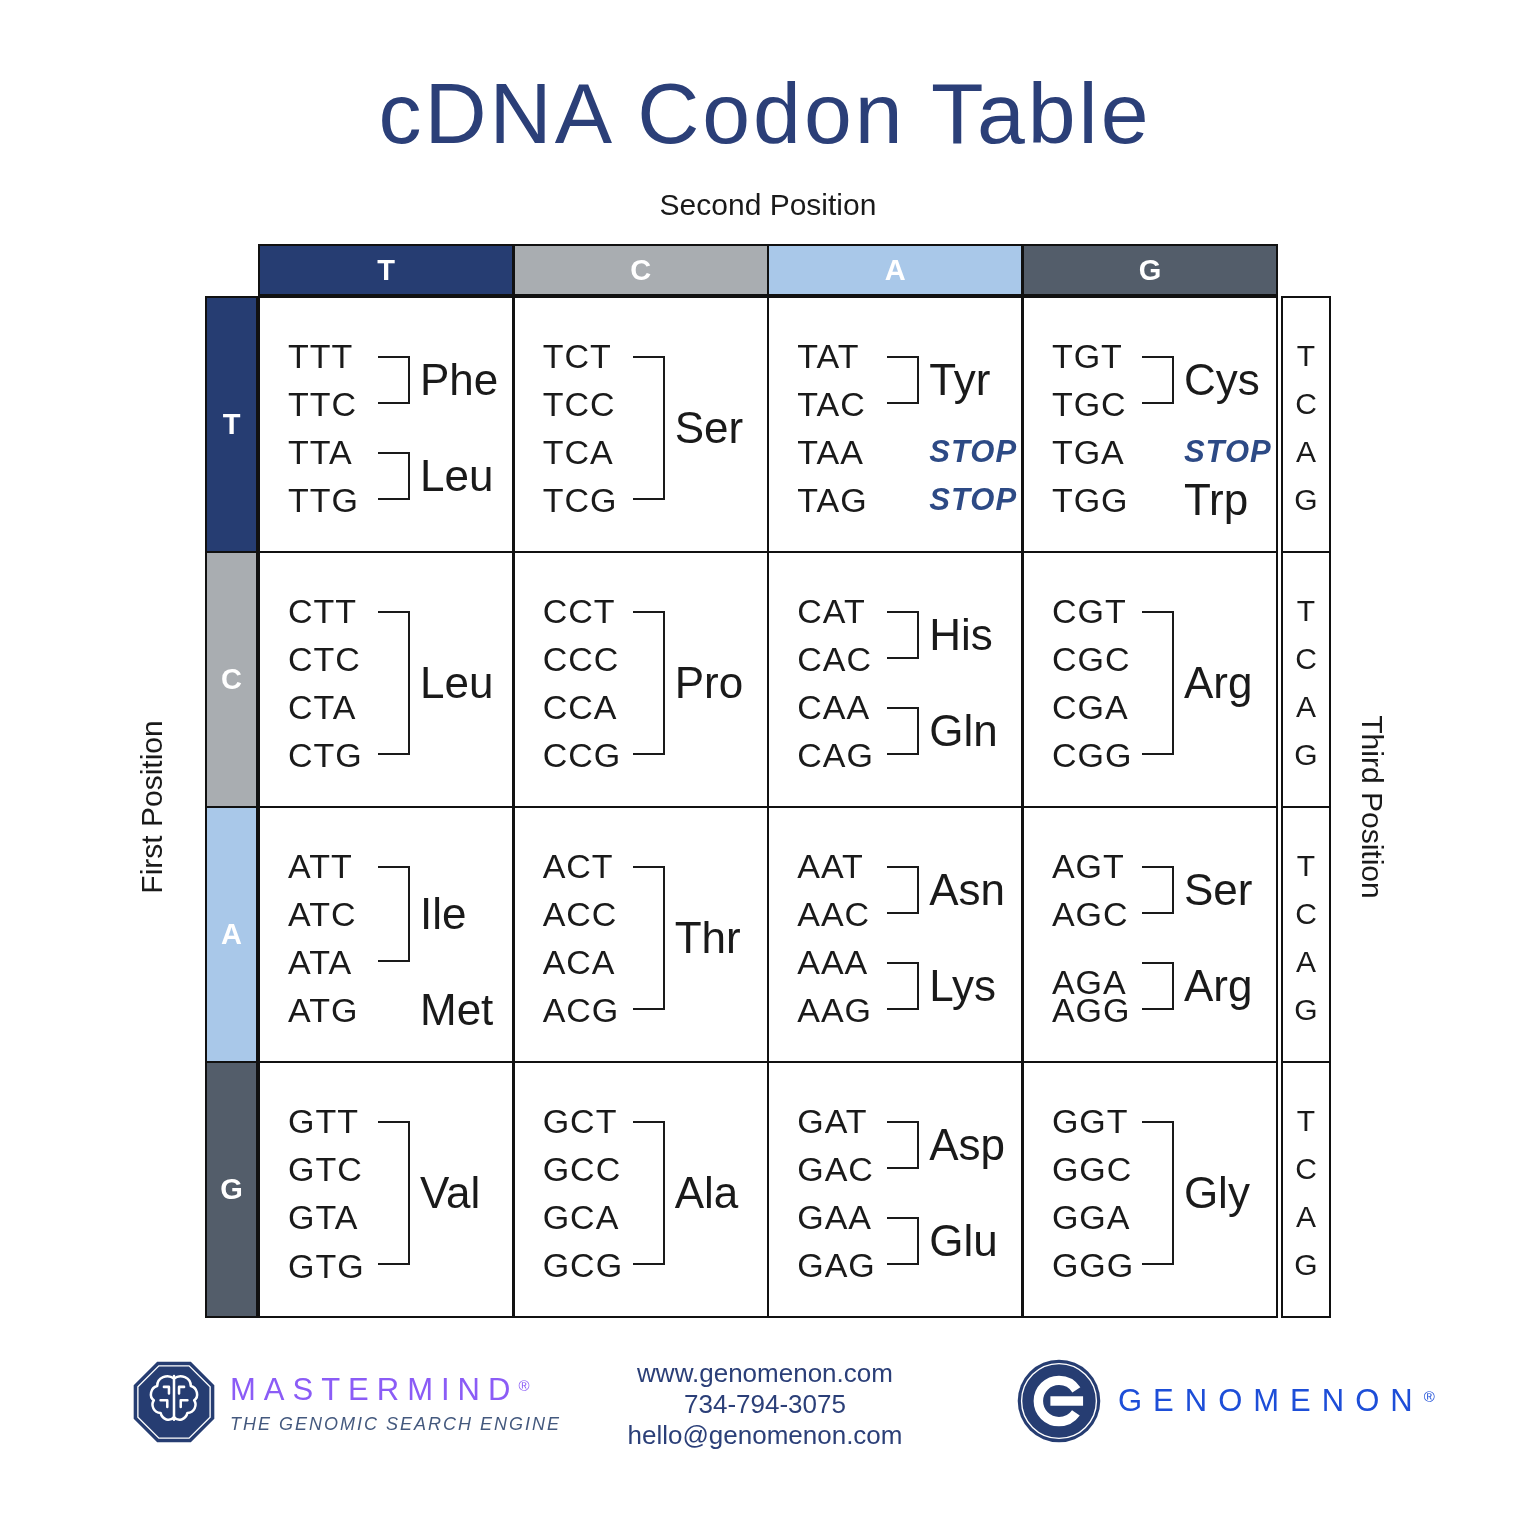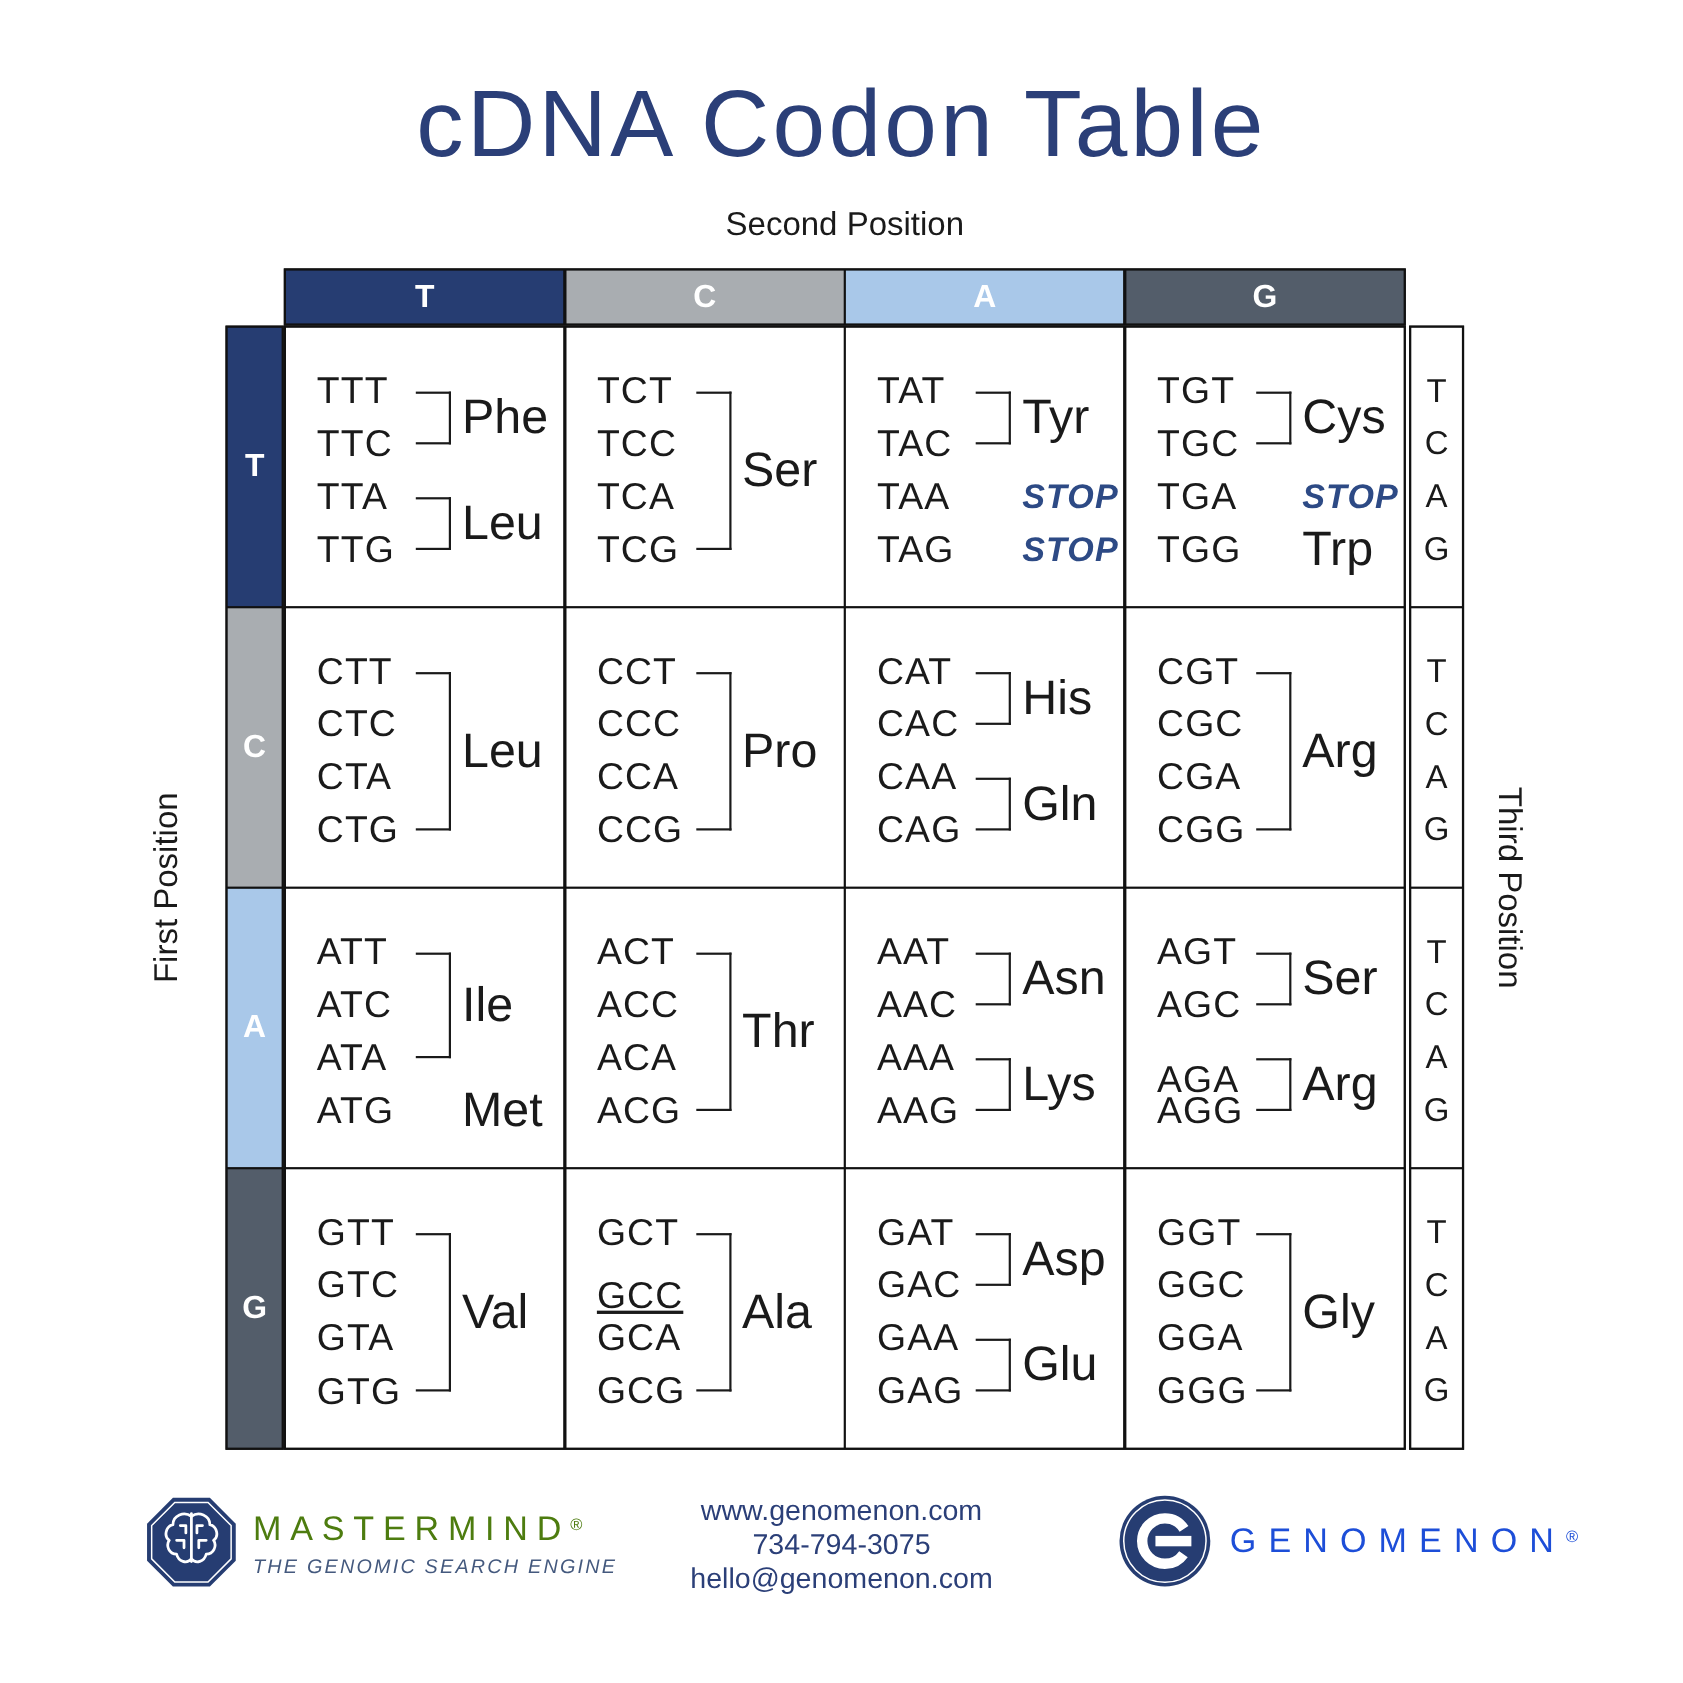--- a/index.html
+++ b/index.html
@@ -38,21 +38,21 @@
 
   .third-band{left:1281px;top:296px;width:50px;height:1022px;display:grid;
               grid-template-rows:repeat(4,1fr);gap:2.5px;background:#111;border:2.5px solid #111;
               box-sizing:border-box;}
   .third-cell{background:#fff;position:relative;}
   .third-letter{position:absolute;left:50%;transform:translate(-50%,-50%);font-size:30px;}
 
   .footer-left{left:132px;top:1360px;display:flex;align-items:flex-start;}
   .octagon-logo{width:84px;height:84px;flex:0 0 auto;}
   .mm-text{margin-left:14px;padding-top:12px;}
-  .mm-name{font-size:31px;letter-spacing:8px;color:#4d7c0f;white-space:nowrap;}
+  .mm-name{font-size:31px;letter-spacing:8px;color:#8b5cf6;white-space:nowrap;}
   .mm-reg{font-size:15px;vertical-align:9px;letter-spacing:0;}
   .mm-tagline{margin-top:6px;font-size:18px;font-style:italic;letter-spacing:2px;
               color:#44597e;white-space:nowrap;}
   .footer-center{left:0;right:0;top:1358px;text-align:center;font-size:26px;line-height:31px;
                  color:#2b3f78;}
   .footer-right{left:1016px;top:1358px;display:flex;align-items:center;}
   .circle-logo{width:86px;height:86px;flex:0 0 auto;}
   .gn-text{margin-left:16px;font-size:31px;letter-spacing:11px;color:#1d4ed8;white-space:nowrap;}
   .gn-reg{font-size:15px;vertical-align:9px;letter-spacing:0;}
 </style>
@@ -192,21 +192,21 @@
       <div class="codon-cell">
         <div class="codon" style="top: 58px;">GTT</div>
         <div class="codon" style="top: 106px;">GTC</div>
         <div class="codon" style="top: 154px;">GTA</div>
         <div class="codon" style="top: 203px;">GTG</div>
         <div class="bracket" style="top: 58px; height: 144px;"></div>
         <div class="amino" style="top: 130px;">Val</div>
       </div>
       <div class="codon-cell">
         <div class="codon" style="top: 58px;">GCT</div>
-        <div class="codon" style="top: 116px; text-decoration: underline;">GCC</div>
+        <div class="codon" style="top: 106px;">GCC</div>
         <div class="codon" style="top: 154px;">GCA</div>
         <div class="codon" style="top: 202px;">GCG</div>
         <div class="bracket" style="top: 58px; height: 144px;"></div>
         <div class="amino" style="top: 130px;">Ala</div>
       </div>
       <div class="codon-cell">
         <div class="codon" style="top: 58px;">GAT</div>
         <div class="codon" style="top: 106px;">GAC</div>
         <div class="codon" style="top: 154px;">GAA</div>
         <div class="codon" style="top: 202px;">GAG</div>

